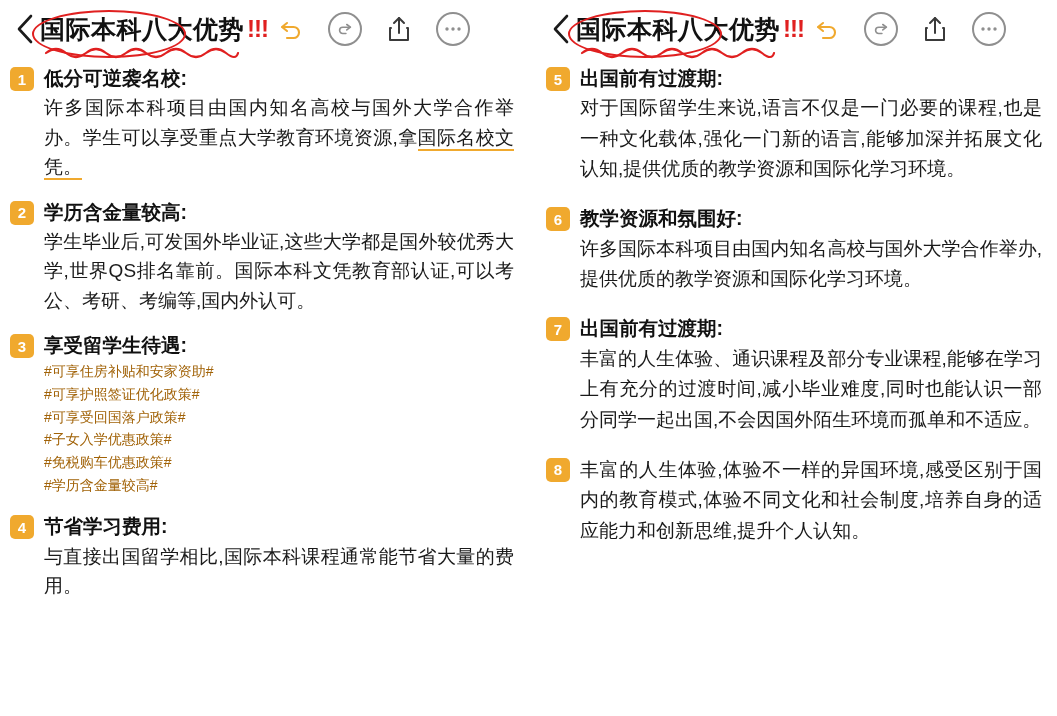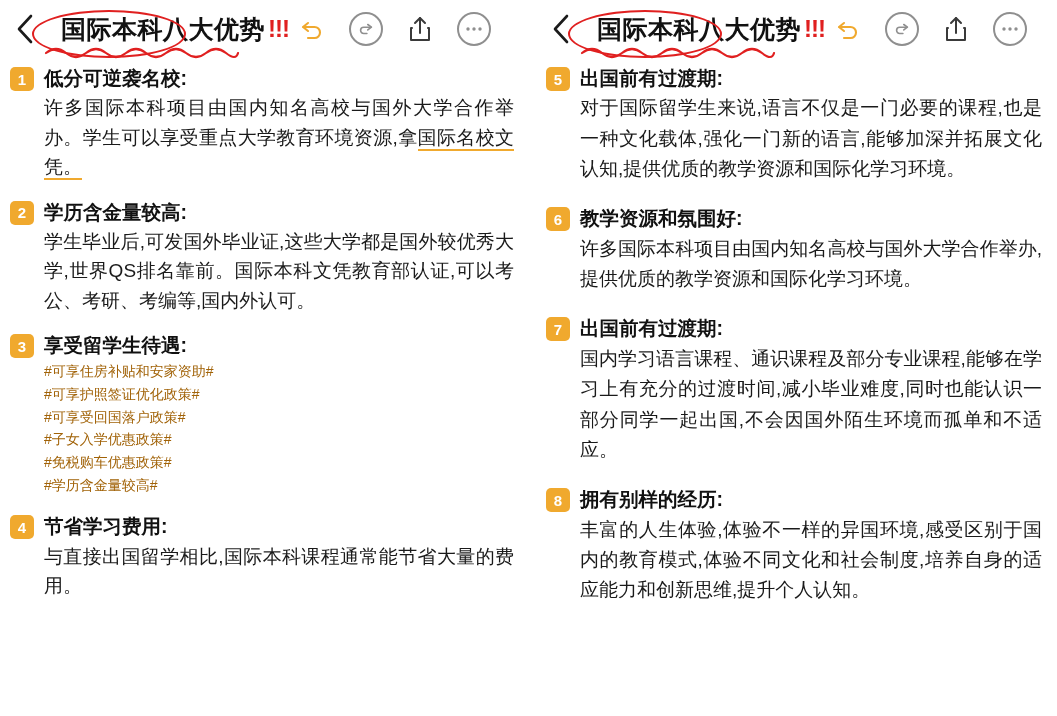--- a/index.html
+++ b/index.html
@@ -60,21 +60,20 @@
   .title-text {
     font-size: 25px;
     font-weight: 700;
     letter-spacing: 0.5px;
     white-space: nowrap;
     line-height: 1;
     color: #111;
     position: relative;
     z-index: 2;
     padding: 2px 2px;
-    margin-left: 21px;
   }
   .title-ellipse {
     position: absolute;
     left: -6px;
     top: -5px;
     width: 150px;
     height: 44px;
     border: 2.5px solid #e02020;
     border-radius: 50%;
     z-index: 3;
@@ -340,28 +339,27 @@
         <div class="item-body">
           <div class="item-head">教学资源和氛围好:</div>
           <div class="item-para">许多国际本科项目由国内知名高校与国外大学合作举办,提供优质的教学资源和国际化学习环境。</div>
         </div>
       </div>
 
       <div class="item">
         <div class="num-badge">7</div>
         <div class="item-body">
           <div class="item-head">出国前有过渡期:</div>
-          <div class="item-para">国内学习语言课程、通识课程及部分专业课程,能够在学习上有充分的过渡时间,减小毕业难度,同时也能认识一部分同学一起出国,不会因国外陌生环境而孤单和不适应。</div>
+          <div class="item-para">丰富的人生体验、通识课程及部分专业课程,能够在学习上有充分的过渡时间,减小毕业难度,同时也能认识一部分同学一起出国,不会因国外陌生环境而孤单和不适应。</div>
         </div>
       </div>
 
       <div class="item">
         <div class="num-badge">8</div>
         <div class="item-body">
-          <div class="item-head">拥有别样的经历:</div>
           <div class="item-para">丰富的人生体验,体验不一样的异国环境,感受区别于国内的教育模式,体验不同文化和社会制度,培养自身的适应能力和创新思维,提升个人认知。</div>
         </div>
       </div>
 
     </div>
   </div>
 
 </div>
 
 </body></html>

